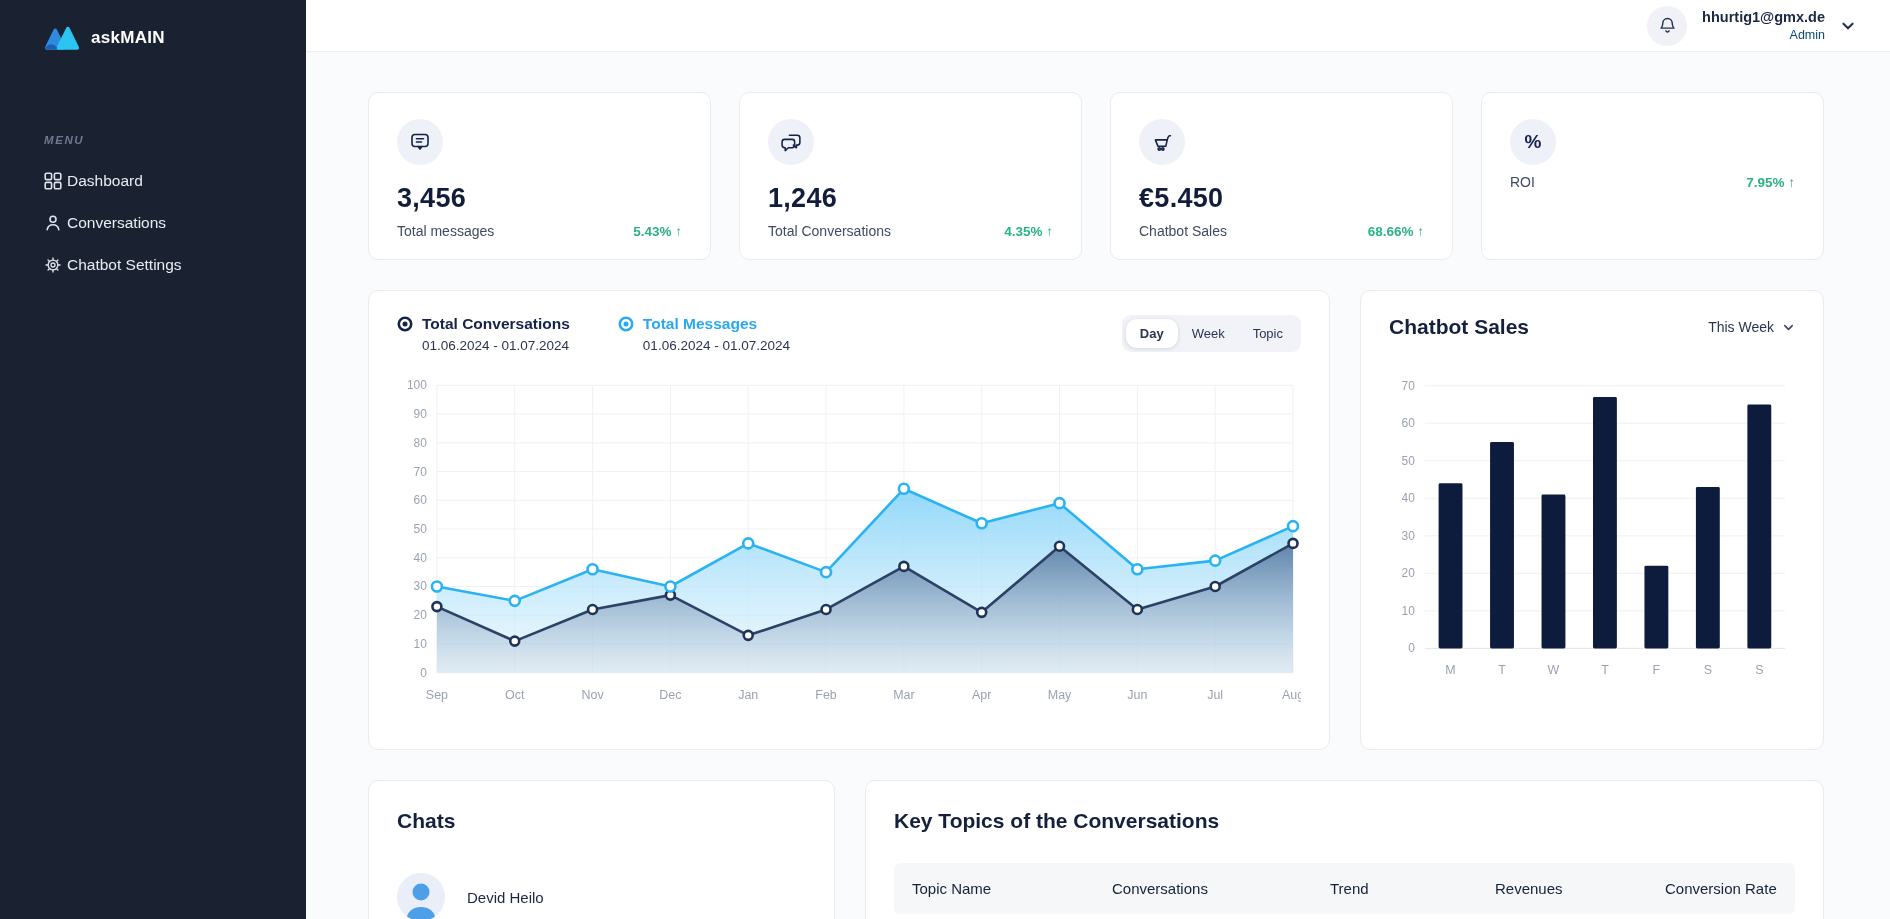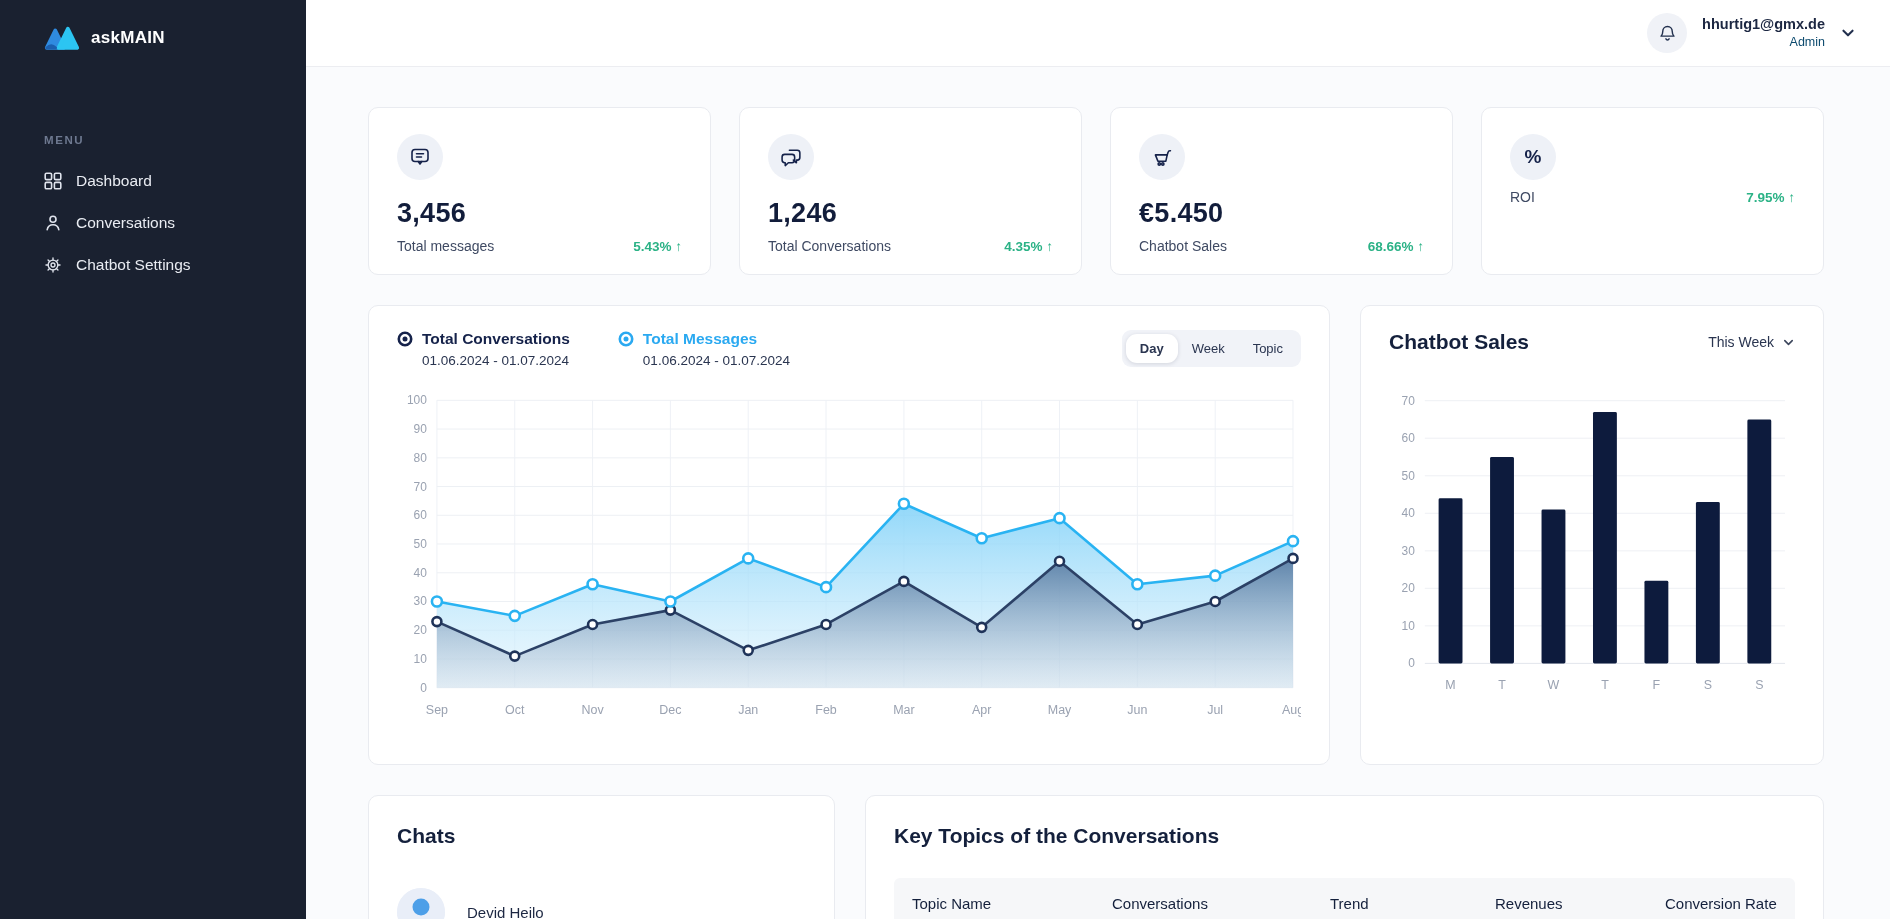--- a/index.html
+++ b/index.html
@@ -12,31 +12,32 @@
   
   .sidebar {
     position: fixed; left: 0; top: 0; width: 306px; height: 919px;
     background: #1a2130; z-index: 10;
   }
   .logo-row { display: flex; align-items: center; gap: 11px; padding: 24px 0 0 44px; }
   .logo-text { color: #ffffff; font-size: 17px; font-weight: 700; letter-spacing: .3px; }
   .menu-label {
     margin: 82px 0 0 44px; color: #6e7990; font-size: 11.5px; font-weight: 700;
     letter-spacing: 1.6px;
+    font-style: italic;
   }
   .nav { margin-top: 14px; }
   .nav-item {
-    display: flex; align-items: center; gap: 14px; padding: 12px 44px;
+    display: flex; align-items: center; gap: 5px; padding: 12px 44px;
     color: #e9ecf2; font-size: 15.5px; cursor: pointer;
   }
   .nav-icon { display: flex; align-items: center; }
   
   .main { margin-left: 290px; height: 919px; }
   .topbar {
-    height: 67px; background: #ffffff; border-bottom: 1px solid #ecedf1;
+    height: 52px; background: #ffffff; border-bottom: 1px solid #ecedf1;
     display: flex; align-items: center; justify-content: flex-end; gap: 15px;
     padding-right: 34px;
   }
   .bell-wrap {
     width: 40px; height: 40px; border-radius: 50%; background: #f0f2f7;
     display: flex; align-items: center; justify-content: center; cursor: pointer;
   }
   .user-info { text-align: right; line-height: 1.3; }
   .user-email { font-size: 14.5px; font-weight: 700; color: #1c2742; }
   .user-role { font-size: 12.5px; color: #0c4a6e; }

